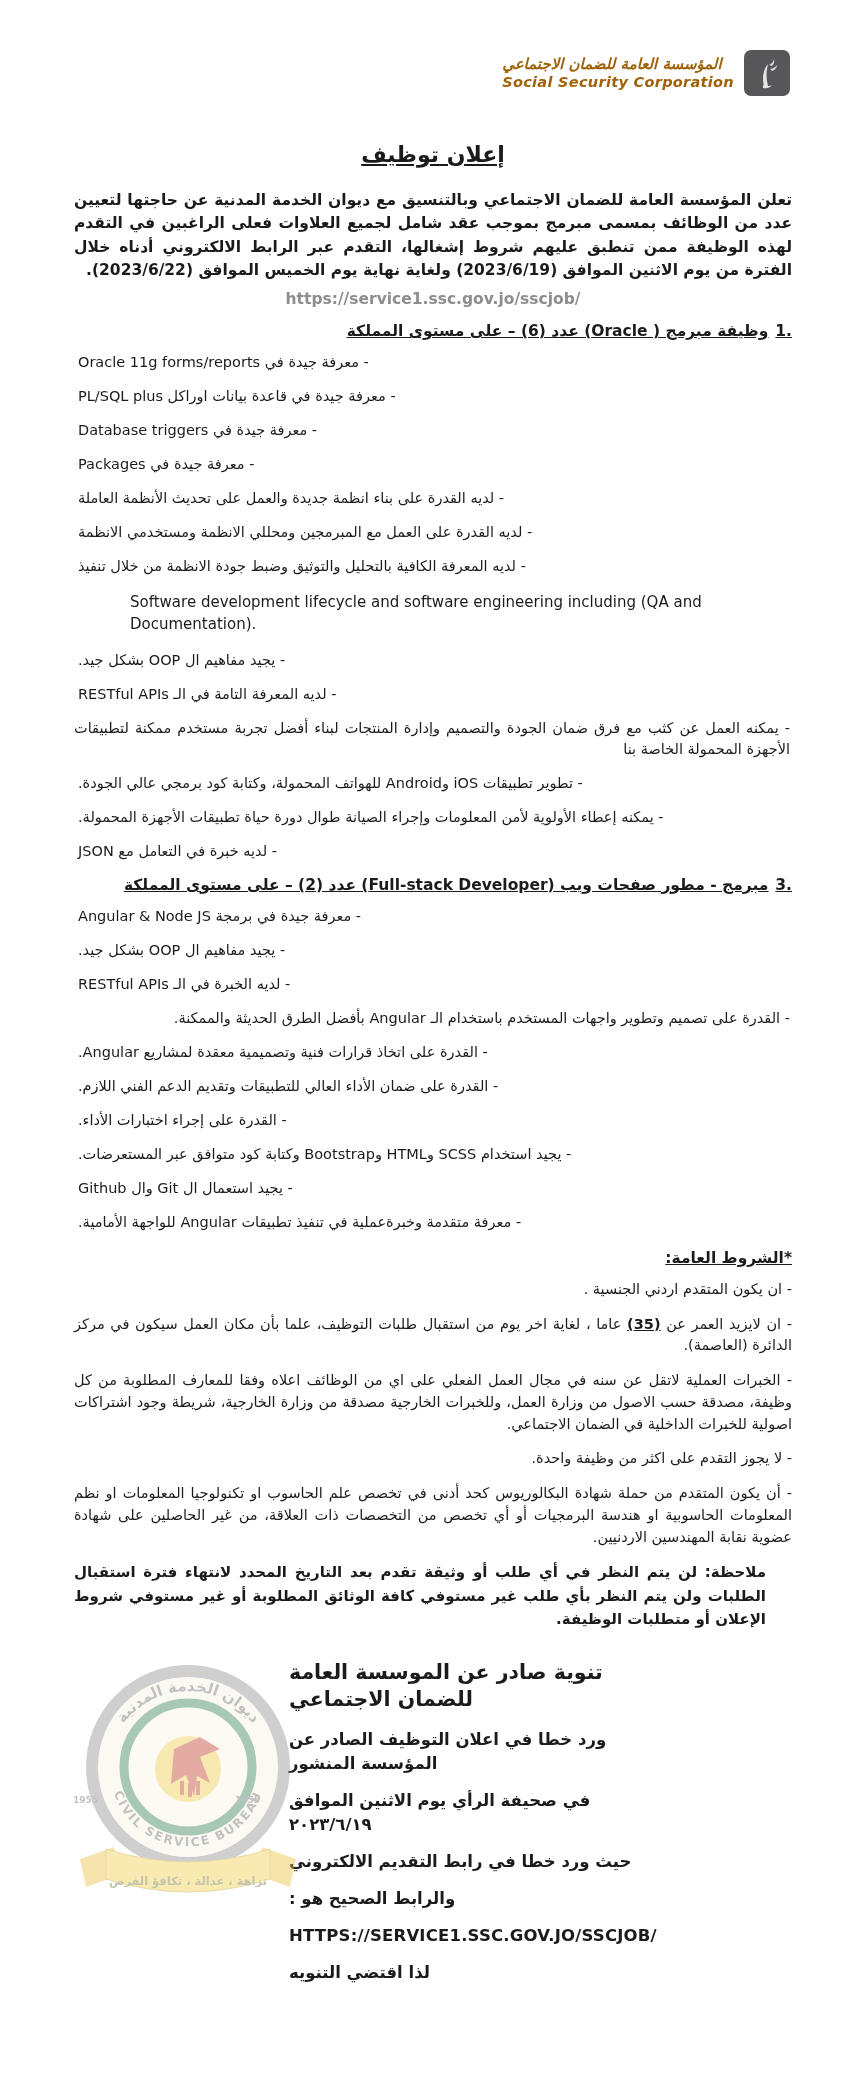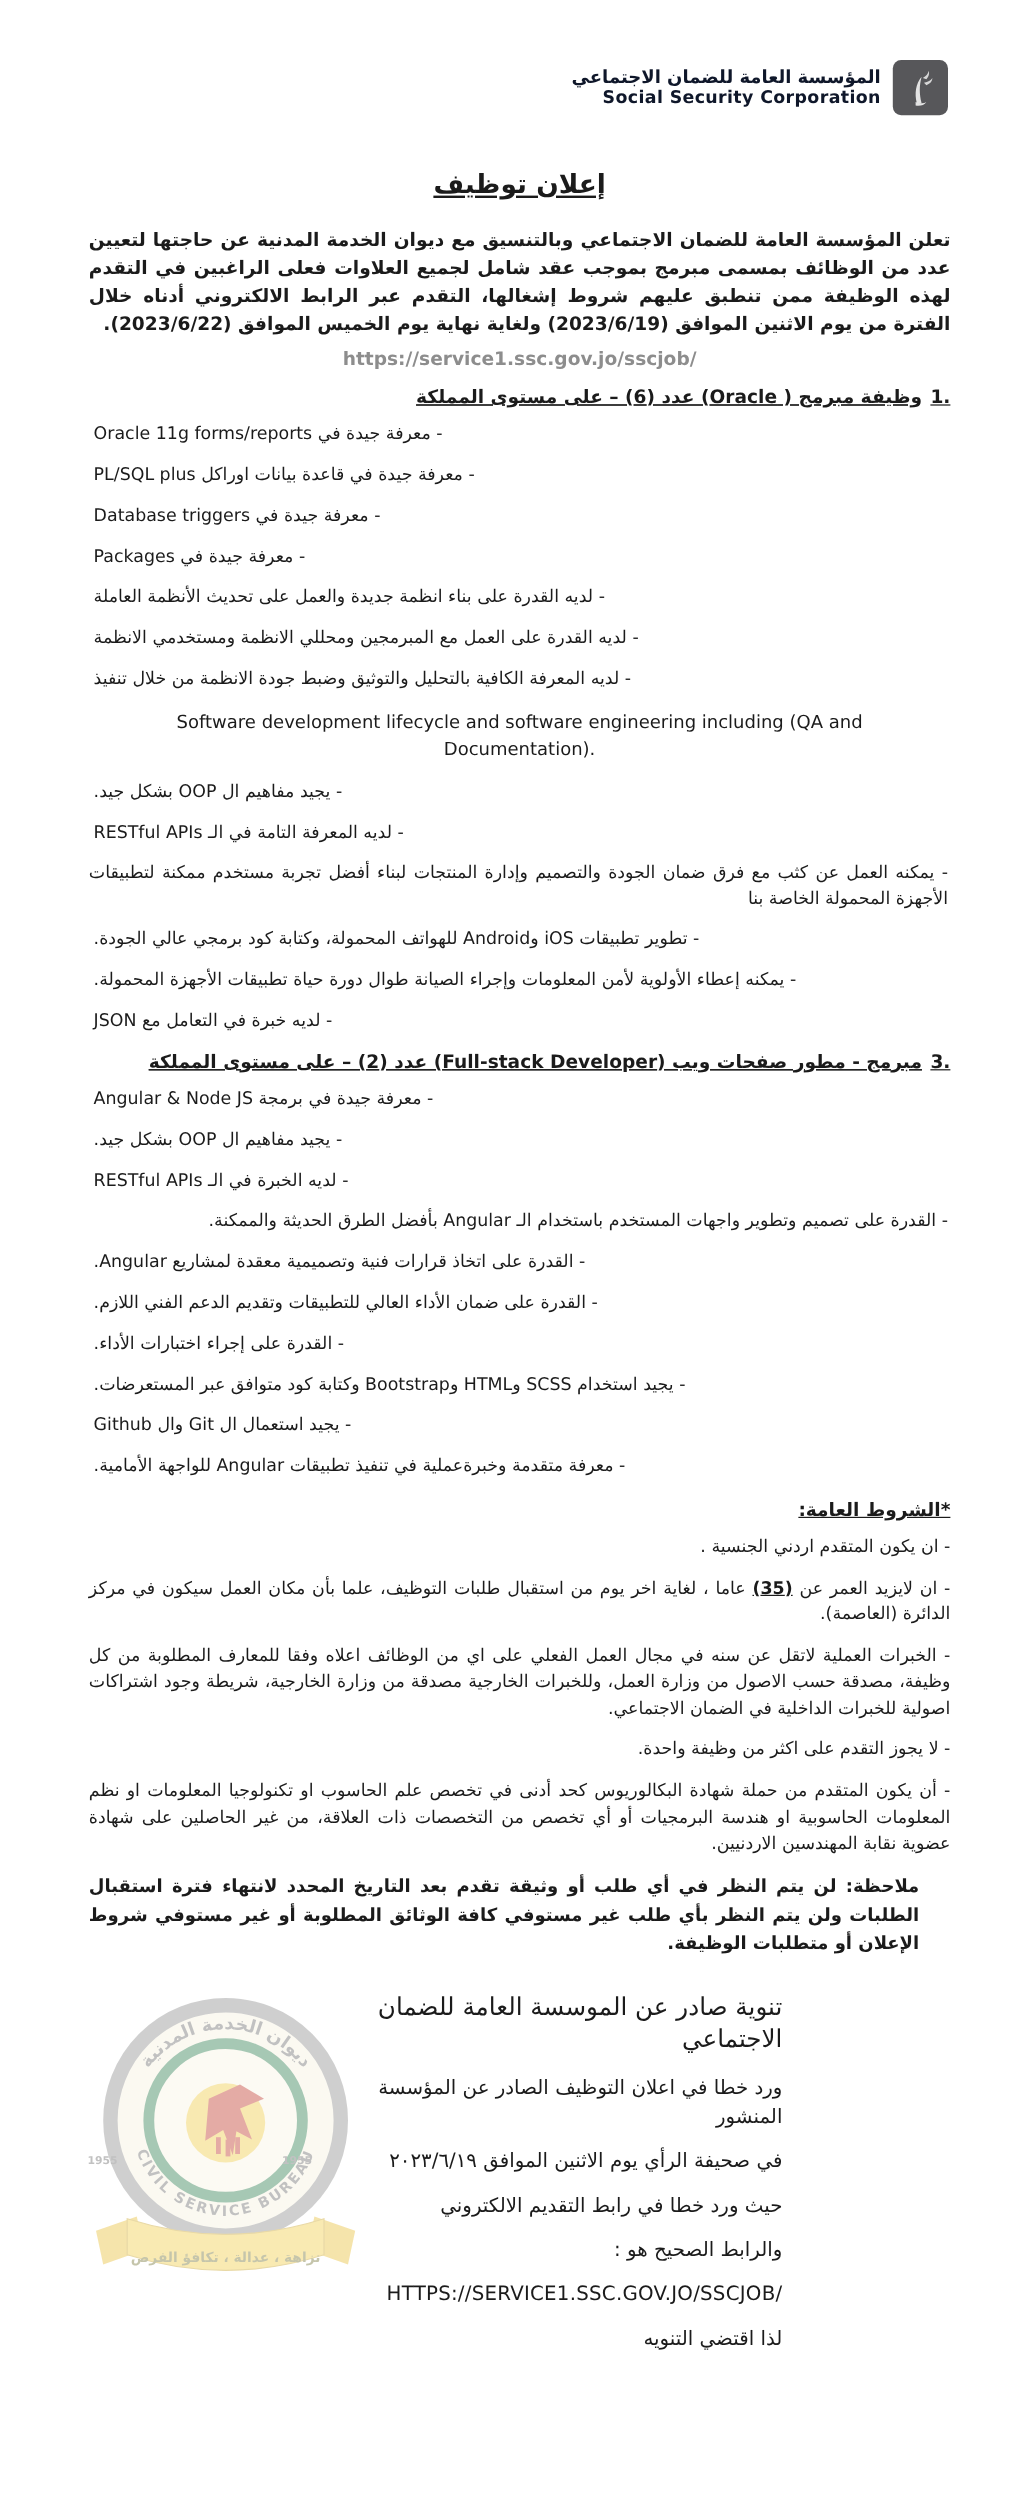--- a/index.html
+++ b/index.html
@@ -16,21 +16,21 @@
   
   .header{
     position:absolute;
     top:50px;
     right:60px;
     display:flex;
     align-items:center;
     gap:10px;
     direction:ltr;
   }
-  .org-names{text-align:right;color:#0f172a;}
+  .org-names{text-align:left;color:#a16207;font-style:italic;}
   .org-ar{font-size:15px;font-weight:bold;line-height:1.25;}
   .org-en{font-size:14.5px;font-weight:bold;letter-spacing:.3px;line-height:1.25;}
   .logo-box{
     width:46px;height:46px;border-radius:7px;background:#57575a;
     display:flex;align-items:center;justify-content:center;flex:0 0 auto;
   }
   
   .doc{
     position:absolute;
     top:142px;left:74px;right:58px;
@@ -74,21 +74,21 @@
     line-height:1.45;
     margin:0 0 13px 0;
     text-align:left;
   }
   .ind-lg{padding-left:4px;padding-right:148px;}
   .ind-md{padding-left:4px;padding-right:130px;}
   .ind-sm{padding-left:4px;padding-right:38px;}
   .wide{padding-right:2px;text-align:justify;}
   .eng-line{
     direction:ltr;
-    text-align:center;
+    text-align:left;
     padding:2px 56px 0 56px;
     font-size:15px;
     margin-bottom:14px;
   }
   .gc-heading{
     font-weight:bold;
     font-size:15.5px;
     text-decoration:underline;
     margin:16px 0 12px 0;
   }
@@ -116,22 +116,22 @@
   .seal{
     position:absolute;
     left:-12px;
     top:-6px;
     width:252px;
     height:254px;
     opacity:.42;
   }
   .footer-text{
     margin:0 140px 0 215px;
-    text-align:right;
-    font-weight:normal;
+    text-align:left;
+    font-weight:bold;
   }
   .f-title{font-size:20.5px;margin:6px 0 16px 0;line-height:1.3;}
   .f-line{font-size:16.5px;margin:0 0 13px 0;line-height:1.45;}
   .f-url{direction:ltr;font-size:16.5px;letter-spacing:.2px;}
 </style>
 </head>
 <body>
 
 <div class="page">
 

